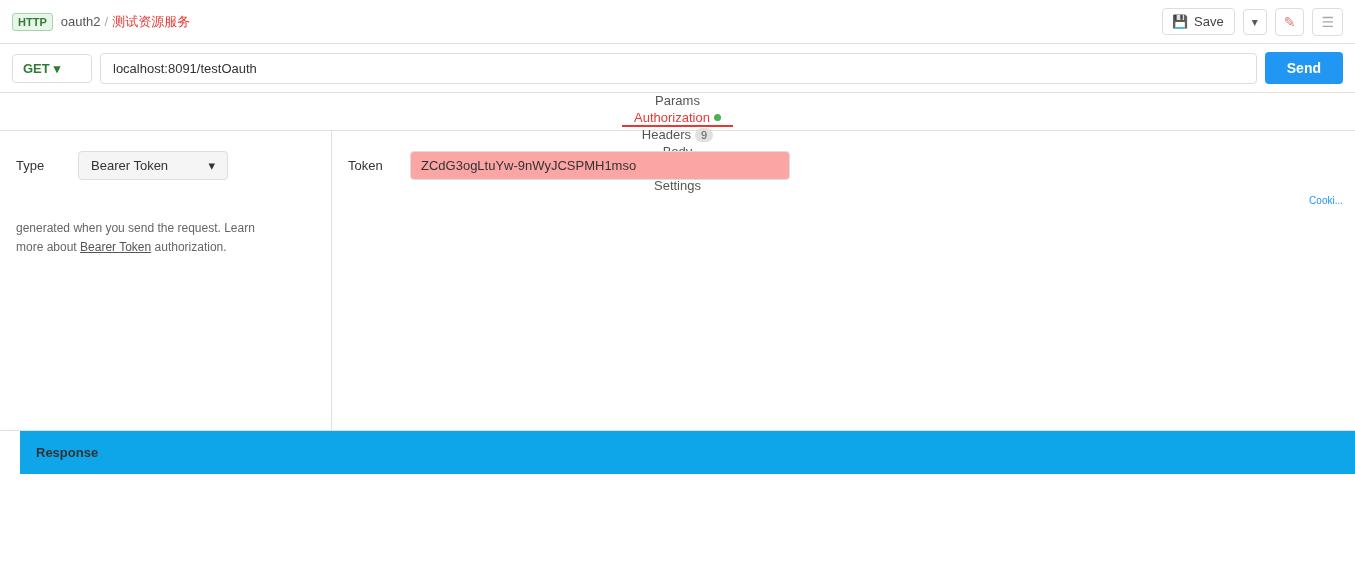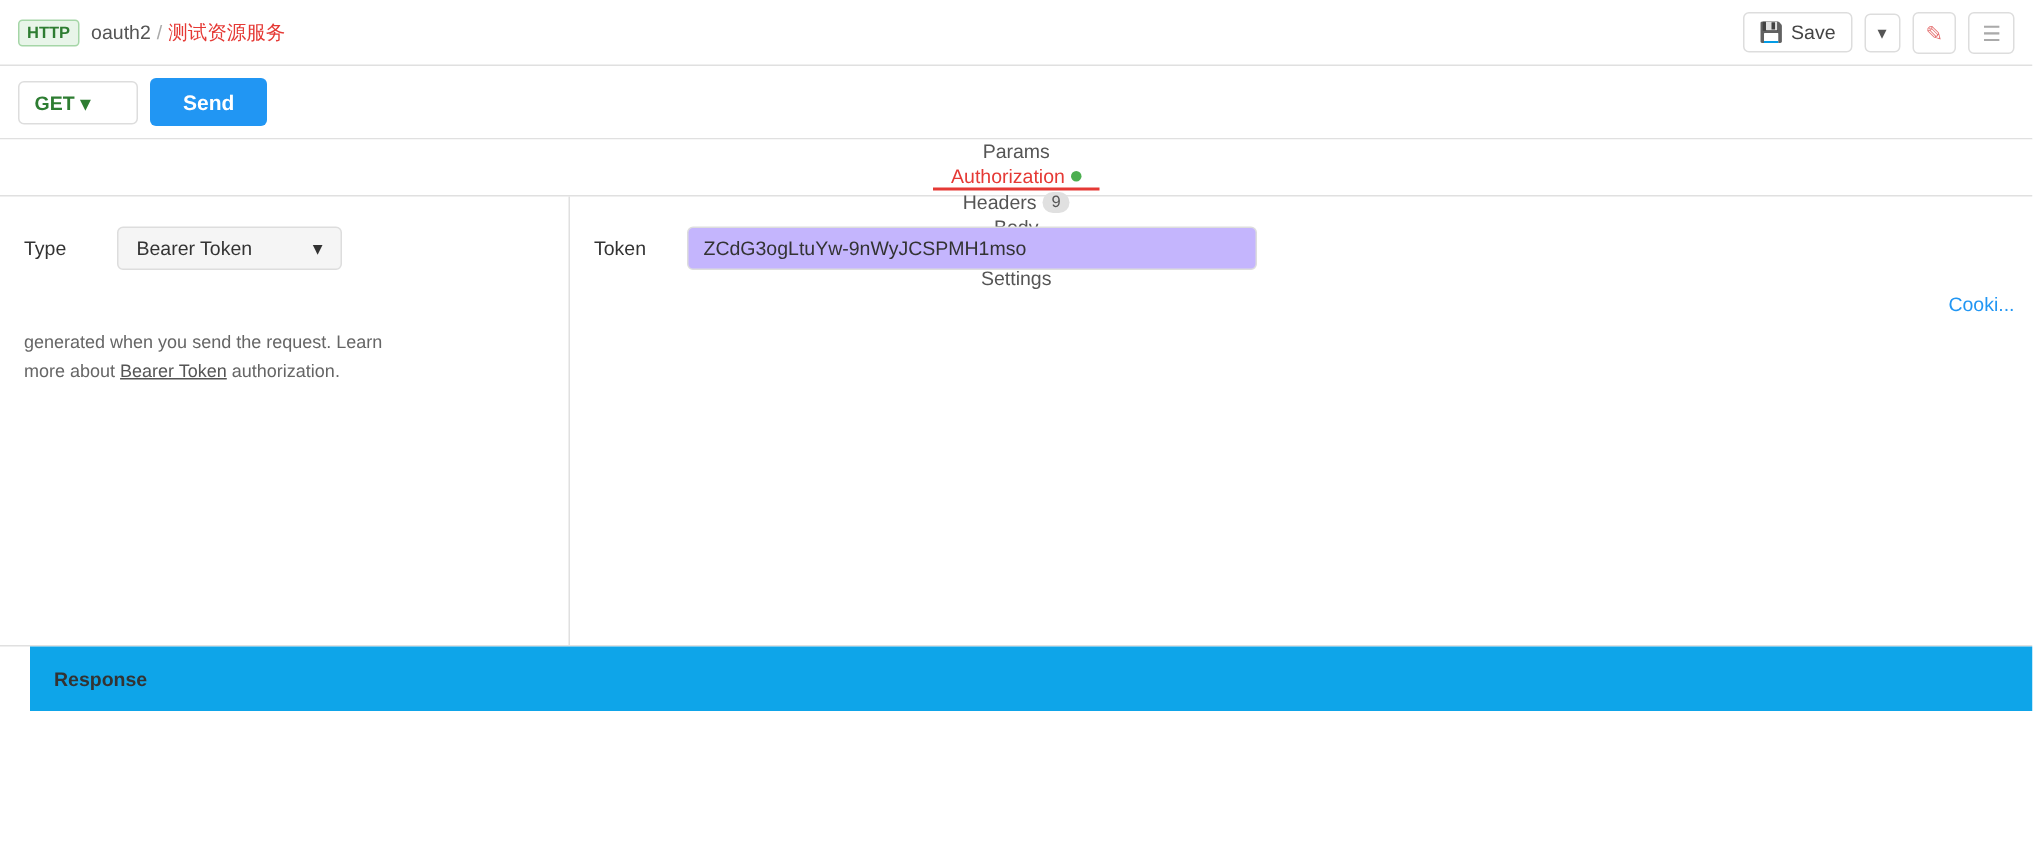--- a/index.html
+++ b/index.html
@@ -159,33 +159,33 @@
     .tab .badge {
       background: #e0e0e0;
       border-radius: 10px;
       padding: 1px 6px;
       font-size: 11px;
       color: #555;
     }
     .tabs-right {
       margin-left: auto;
       color: #2196F3;
-      font-size: 13px;
+      font-size: 10px;
       cursor: pointer;
     }
 
     .auth-panel {
       display: flex;
       min-height: 300px;
       border-bottom: 1px solid #e0e0e0;
     }
 
     
     .auth-left {
-      width: 380px;
+      width: 332px;
       padding: 20px 16px;
       border-right: 1px solid #e0e0e0;
     }
     .type-row {
       display: flex;
       align-items: center;
       gap: 12px;
       margin-bottom: 20px;
     }
     .type-label {
@@ -235,21 +235,21 @@
       min-width: 50px;
     }
     .token-input {
       flex: 1;
       max-width: 380px;
       border: 1px solid #ddd;
       border-radius: 4px;
       padding: 6px 10px;
       font-size: 13px;
       color: #333;
-      background: #c4b5fd;
+      background: #fca5a5;
       outline: none;
     }
 
     
     .response-panel {
       padding: 14px 16px;
       background: #0ea5e9;
       margin-left: 20px;
     }
     .response-title {
@@ -283,20 +283,21 @@
       <span>☰</span>
     </button>
   </div>
 </div>
 
 <div class="url-bar">
   <div class="method-select">
     <span>GET</span>
     <span>▾</span>
   </div>
+  <input type="text" class="url-input" value="localhost:8091/testOauth" style="">
   <button class="send-btn">Send</button>
 </div>
 
 <div class="tabs-bar">
   <div class="tab">
     <span>Params</span>
   </div>
   <div class="tab active">
     <span>Authorization</span>
     <span class="dot"></span>

